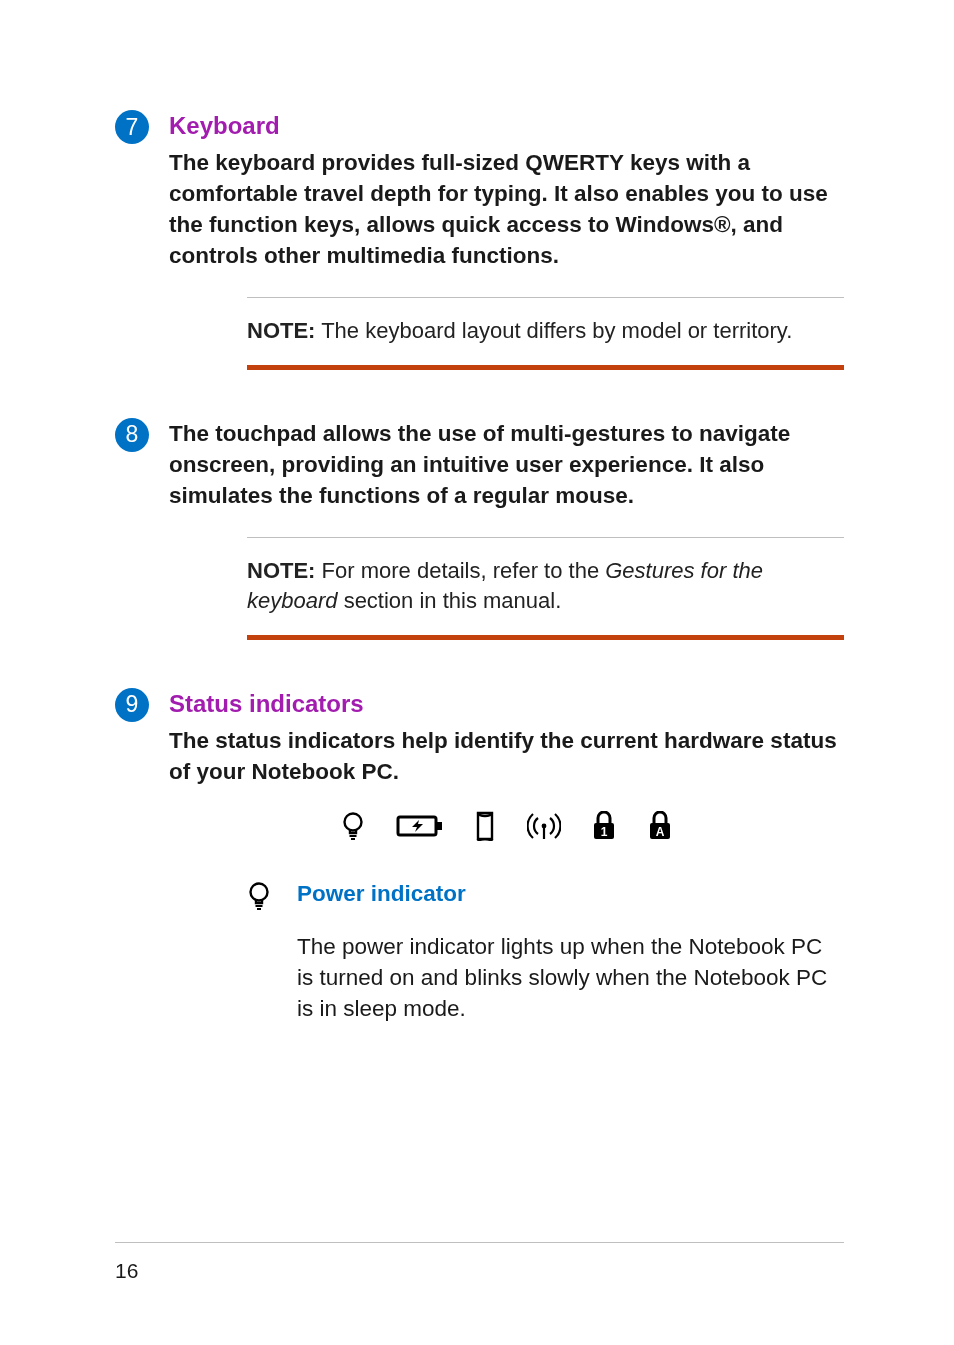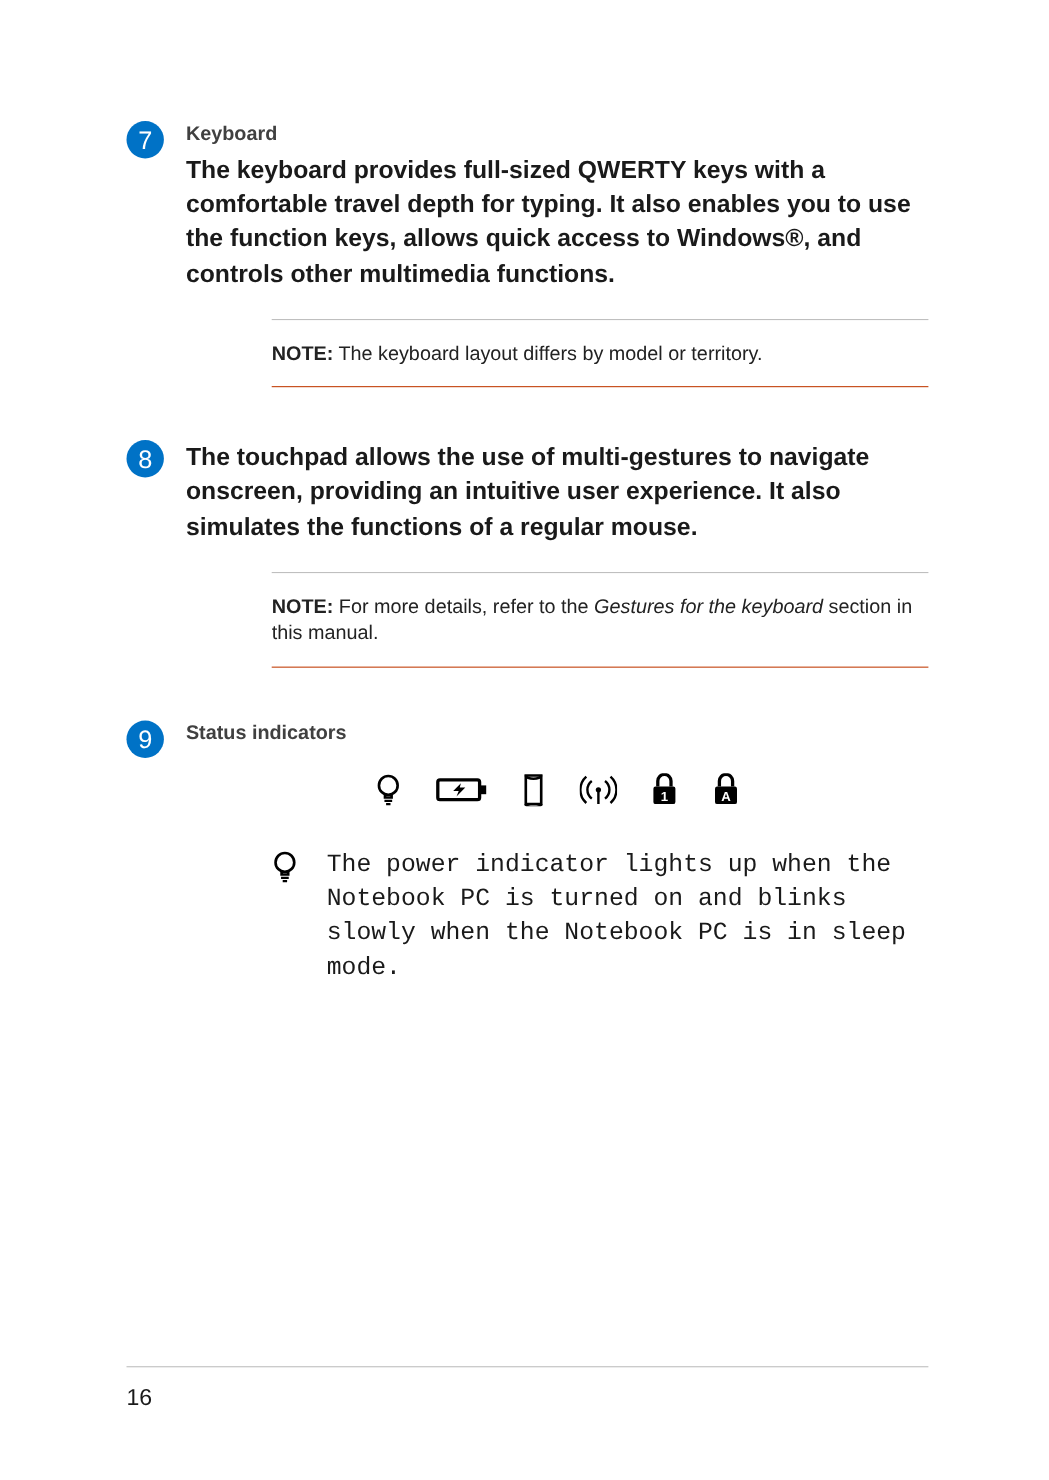--- a/index.html
+++ b/index.html
@@ -31,39 +31,39 @@
       display: flex;
       align-items: center;
       justify-content: center;
       margin-right: 20px;
       margin-top: 0;
     }
     .item-body {
       flex: 1;
     }
     .item-heading {
-      color: #404040;
-      font-weight: 700;
-      font-size: 18px;
+      color: #a21caf;
+      font-weight: 700;
+      font-size: 24px;
       line-height: 1.3;
       margin-bottom: 6px;
     }
     .item-desc {
       font-size: 22.5px;
       line-height: 1.38;
       color: #1a1a1a;
       font-weight: 700;
       margin-bottom: 0;
     }
     .note-box {
       margin: 26px 0 26px 78px;
       border-top: 1px solid #bfbfbf;
-      border-bottom: 1px solid #c2410c;
+      border-bottom: 5px solid #c2410c;
       padding: 18px 0 18px 0;
-      font-size: 18px;
+      font-size: 22px;
       line-height: 1.38;
     }
     .note-box .note-label {
       font-weight: 700;
     }
     .note-box .note-ref {
       font-style: italic;
     }
     .icon-row {
       display: flex;
@@ -89,21 +89,20 @@
       color: #0072c6;
       font-weight: 700;
       font-size: 22.5px;
       line-height: 1.35;
       margin-bottom: 22px;
     }
     .sub-desc {
       font-size: 22.5px;
       line-height: 1.38;
       color: #1a1a1a;
-      font-family: Liberation Mono, monospace;
     }
     .footer {
       position: absolute;
       bottom: 62px;
       left: 115px;
       right: 110px;
       border-top: 1px solid #bfbfbf;
       padding-top: 16px;
       display: flex;
       justify-content: space-between;
@@ -134,20 +133,21 @@
       <div class="note-box">
         <span class="note-label">NOTE:</span><span> For more details, refer to the </span><span class="note-ref">Gestures for the keyboard</span><span> section in this manual.</span>
       </div>
     </div>
   </div>
 
   <div class="item" style="margin-bottom:6px">
     <div class="callout-badge">9</div>
     <div class="item-body">
       <div class="item-heading">Status indicators</div>
+      <div class="item-desc">The status indicators help identify the current hardware status of your Notebook PC.</div>
 
       <div class="icon-row">
         <span>
           <svg width="24" height="30" viewBox="0 0 24 30">
             <circle cx="12" cy="11" r="8.5" fill="none" stroke="#000" stroke-width="2.4"></circle>
             <path d="M9 19 L9 22 L15 22 L15 19" fill="none" stroke="#000" stroke-width="2.4"></path>
             <line x1="8.5" y1="25" x2="15.5" y2="25" stroke="#000" stroke-width="2"></line>
             <line x1="10" y1="28" x2="14" y2="28" stroke="#000" stroke-width="2"></line>
           </svg>
         </span>
@@ -194,20 +194,21 @@
       <div class="sub-item">
         <div class="sub-icon">
           <svg width="24" height="30" viewBox="0 0 24 30">
             <circle cx="12" cy="11" r="8.5" fill="none" stroke="#000" stroke-width="2.4"></circle>
             <path d="M9 19 L9 22 L15 22 L15 19" fill="none" stroke="#000" stroke-width="2.4"></path>
             <line x1="8.5" y1="25" x2="15.5" y2="25" stroke="#000" stroke-width="2"></line>
             <line x1="10" y1="28" x2="14" y2="28" stroke="#000" stroke-width="2"></line>
           </svg>
         </div>
         <div class="sub-body">
+          <div class="sub-heading">Power indicator</div>
           <div class="sub-desc">The power indicator lights up when the Notebook PC is turned on and blinks slowly when the Notebook PC is in sleep mode.</div>
         </div>
       </div>
 
     </div>
   </div>
 
 </div>
 
 <div class="footer">

